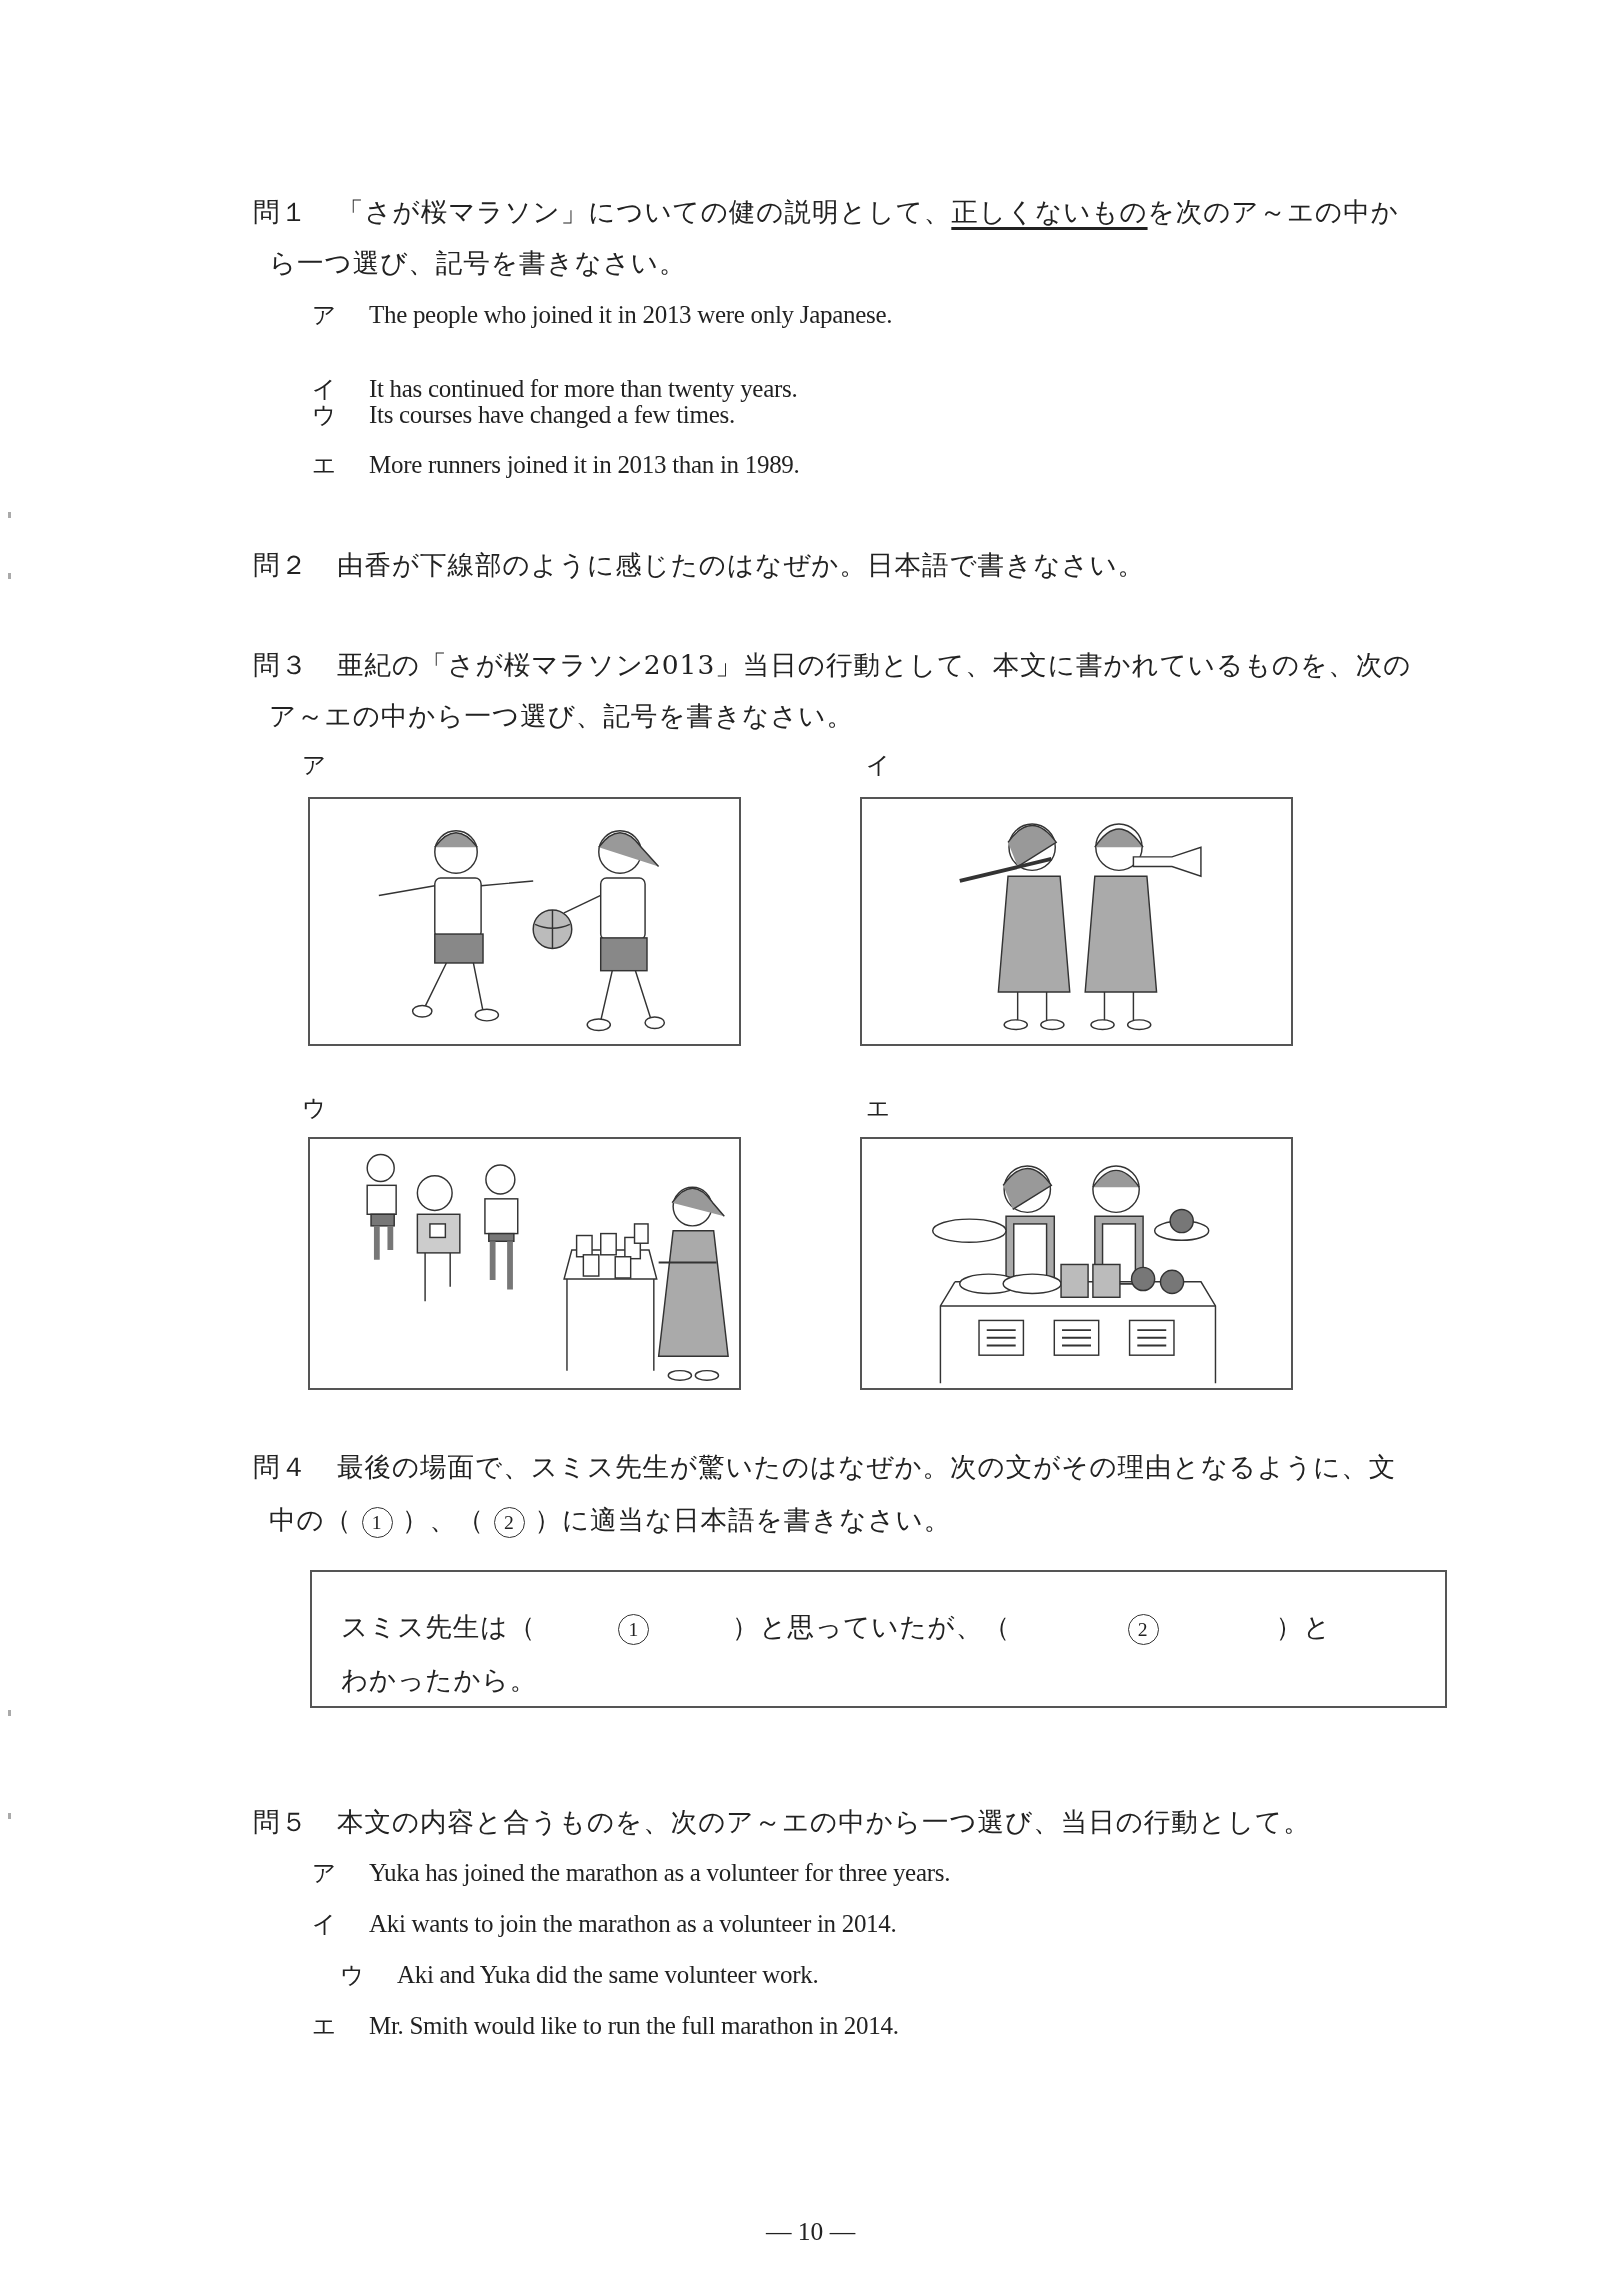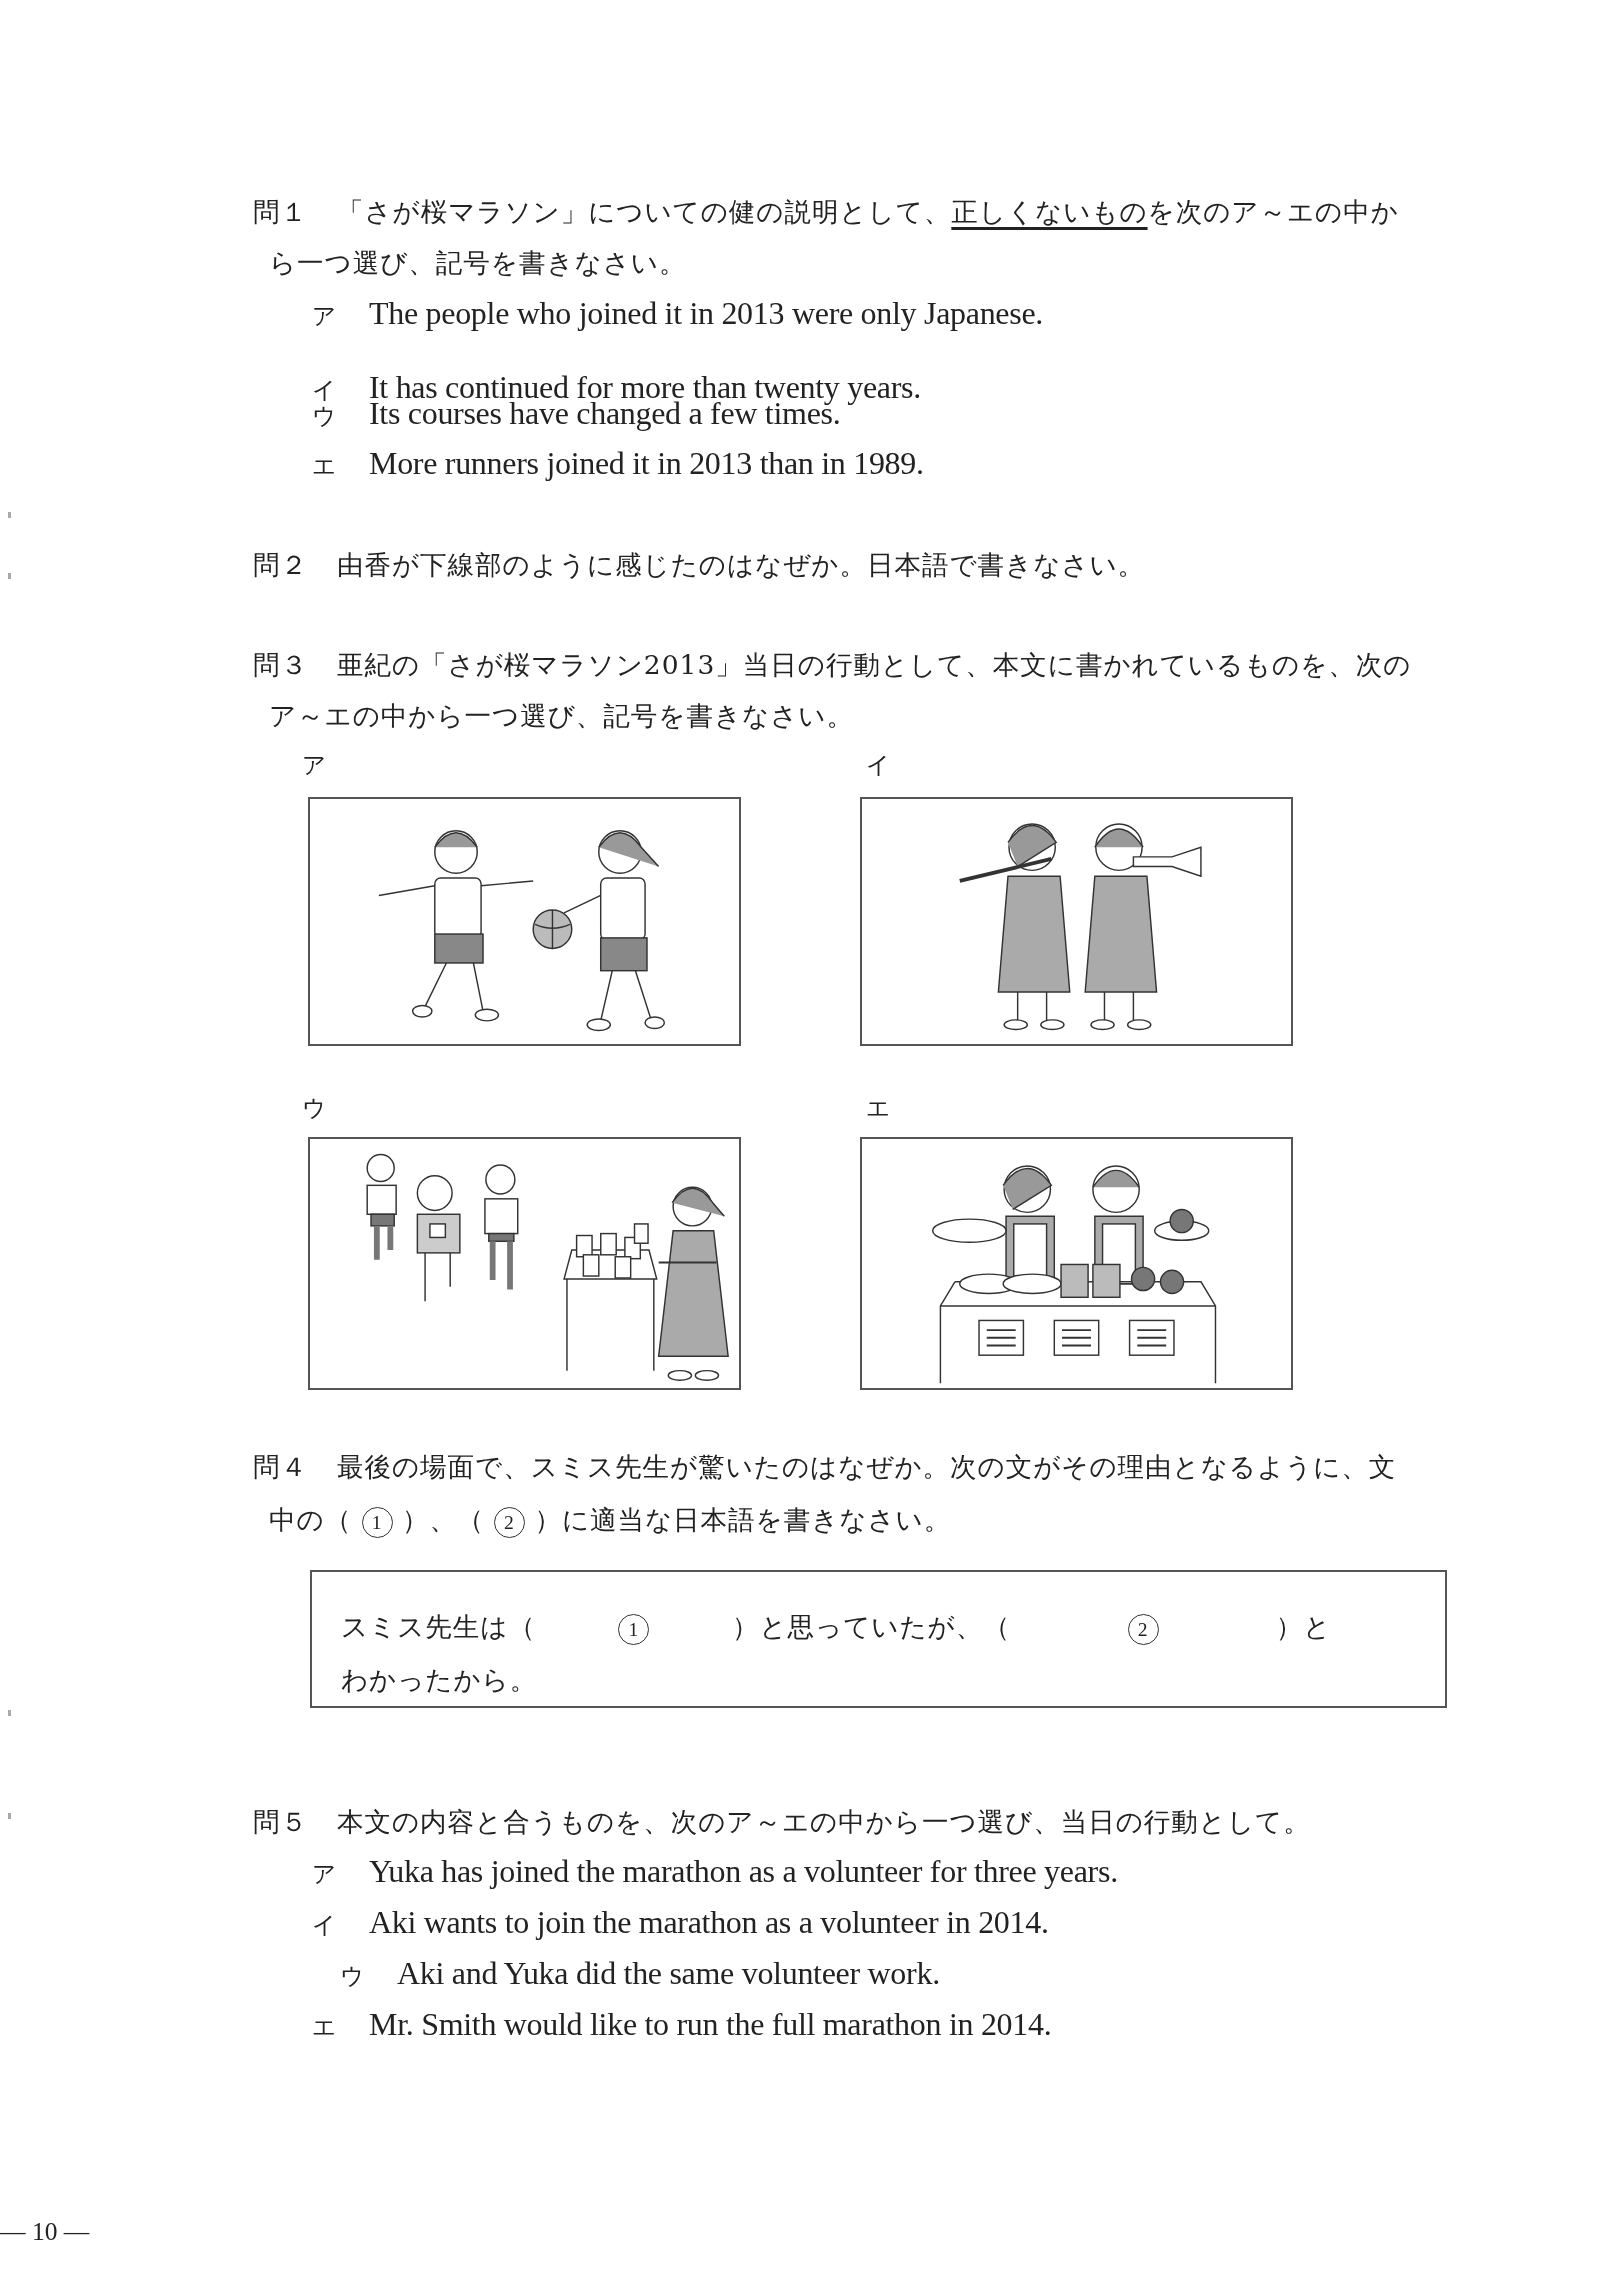--- a/index.html
+++ b/index.html
@@ -7,29 +7,29 @@
     width: 1621px; height: 2294px; position: relative; overflow: hidden;
     font-family: "DejaVu Serif", "Liberation Serif", serif;
     color: #222222;
   }
   .q-head { position: absolute; left: 253px; font-size: 26.5px; line-height: 39px; white-space: nowrap; letter-spacing: 1px; }
   .q-num { display: inline-block; width: 84px; }
   .q-cont { position: absolute; left: 269px; font-size: 26.5px; line-height: 39px; white-space: nowrap; letter-spacing: 1px; }
   .underline { text-decoration: underline; text-decoration-thickness: 2.9px; text-underline-offset: 5.9px; }
   .opt { position: absolute; left: 312px; font-size: 26.5px; line-height: 39px; white-space: nowrap; }
   .opt .mark { display: inline-block; width: 57px; font-family: "DejaVu Sans", sans-serif; font-size: 23.5px; }
-  .opt .text { font-family: "Liberation Serif", serif; font-size: 32px; letter-spacing: -0.3px; }
+  .opt .text { font-family: "Liberation Serif", serif; font-size: 25px; letter-spacing: -0.3px; }
   .pic-label { position: absolute; font-family: "DejaVu Sans", sans-serif; font-size: 23.5px; }
   .pic-box { position: absolute; border: 2px solid #555; background: #fff; box-sizing: border-box; overflow: hidden; }
   .pic-box svg { width: 100%; height: 100%; display: block; }
   .answer-box { position: absolute; left: 310px; top: 1570px; width: 1137px; height: 138px; border: 2px solid #555; box-sizing: border-box; }
   .ab-line { position: absolute; left: 29px; font-size: 26.5px; white-space: nowrap; letter-spacing: 1px; }
   .slot { display: inline-block; text-align: center; }
   .circ { display: inline-block; width: 29px; height: 29px; border: 1.5px solid #333; border-radius: 50%; font-size: 19.6px; line-height: 29px; text-align: center; font-family: "Liberation Serif", serif; }
-  .page-num { position: absolute; top: 2217px; left: 0; width: 1621px; text-align: left; font-size: 25.5px; font-family: "Liberation Serif", serif; }
+  .page-num { position: absolute; top: 2217px; left: 0; width: 1621px; text-align: center; font-size: 25.5px; font-family: "Liberation Serif", serif; }
   .scan-dot { position: absolute; width: 2.9px; height: 5.9px; background: #aaa; left: 7.8px; }
 </style>
 </head>
 <body>
 
 <div class="scan-dot" style="top:512px;"></div>
 <div class="scan-dot" style="top:573px;"></div>
 <div class="scan-dot" style="top:1710px;"></div>
 <div class="scan-dot" style="top:1813px;"></div>
 

